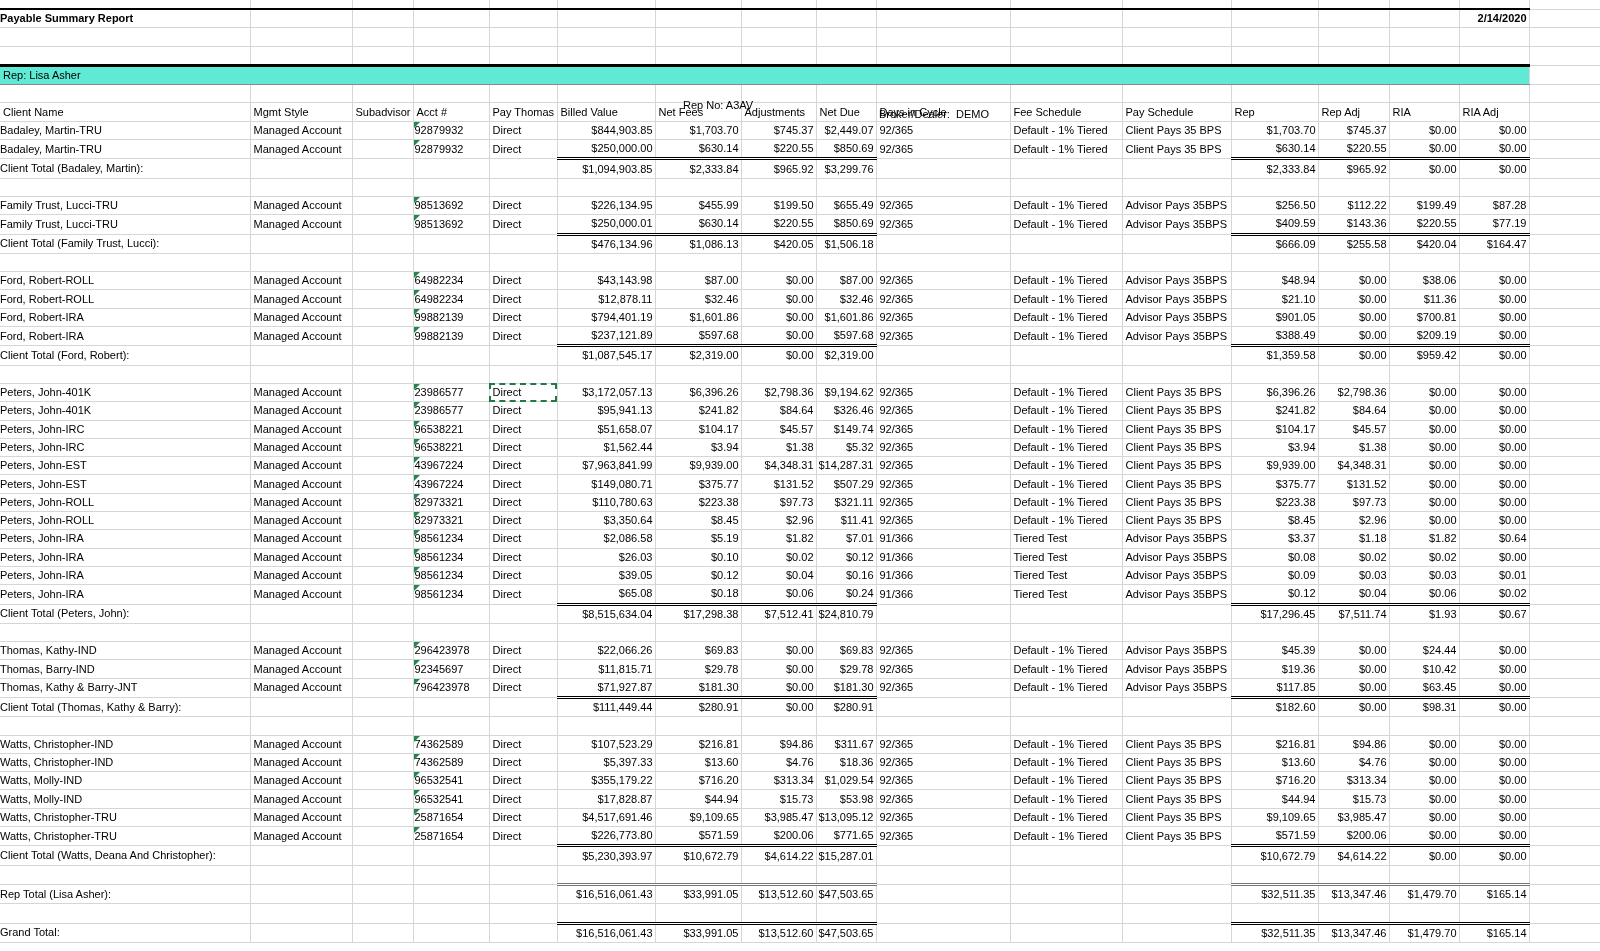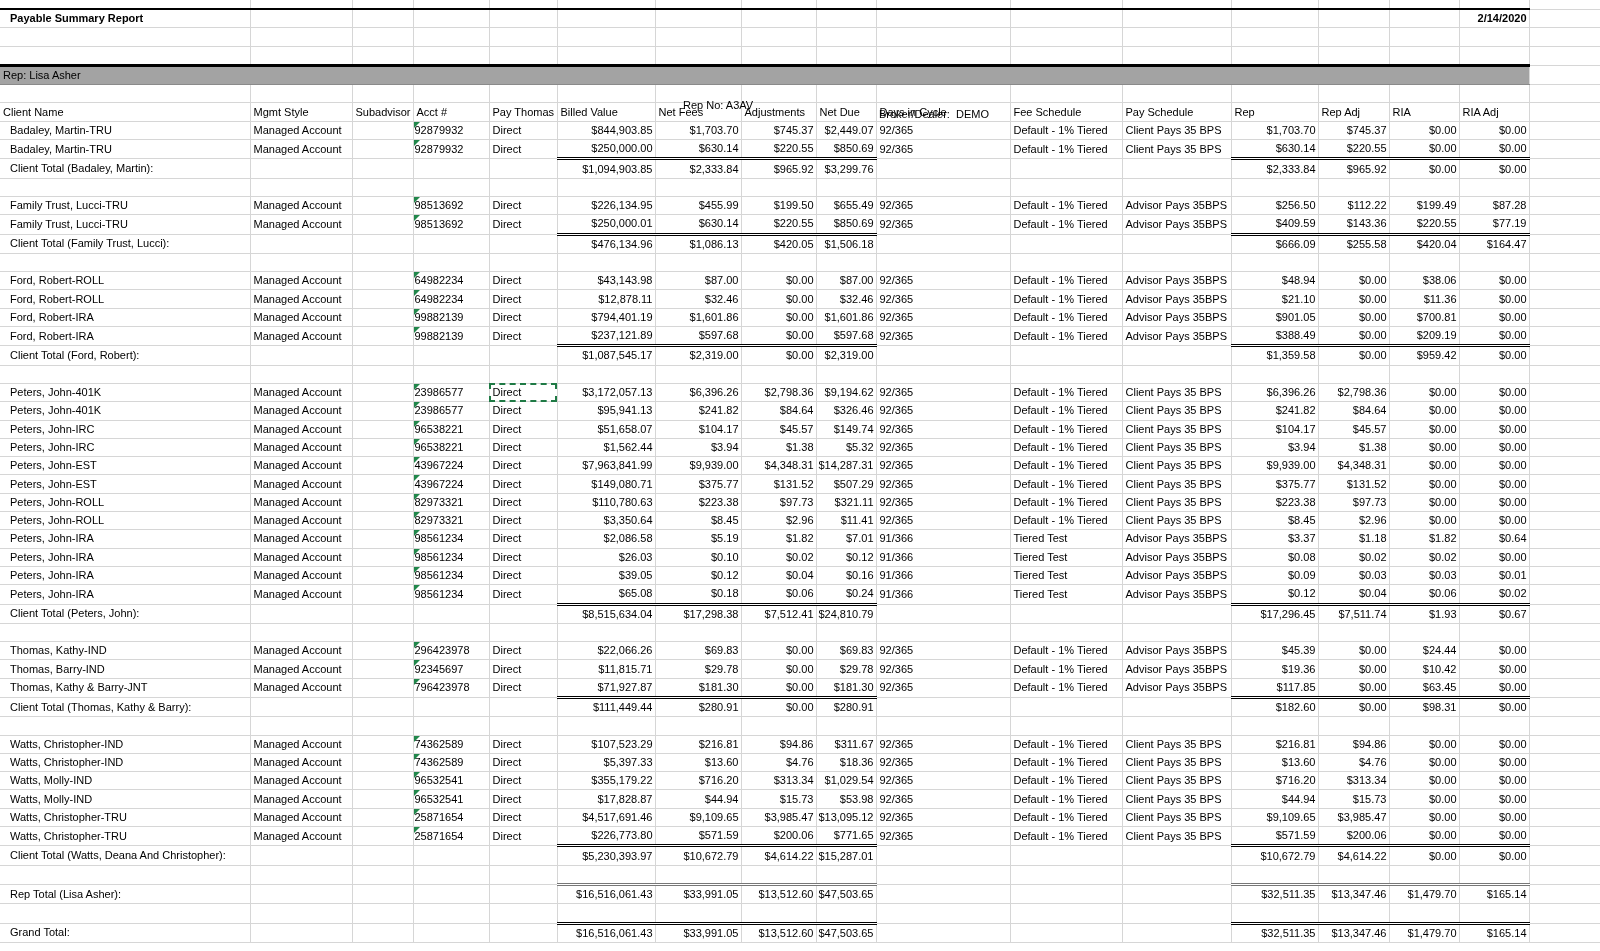--- a/index.html
+++ b/index.html
@@ -5,23 +5,23 @@
   html,body{margin:0;padding:0;background:#fff;}
   #sheet{position:relative;width:1600px;height:951px;overflow:hidden;background:#fff;
          font-family:"Liberation Sans",sans-serif;font-size:11px;color:#000;}
   table{border-collapse:collapse;table-layout:fixed;width:1600px;}
   td{border-right:1px solid #d6d6d6;border-bottom:1px solid #d6d6d6;height:17.3px;
      padding:0 3px;white-space:nowrap;overflow:hidden;vertical-align:middle;line-height:15px;}
   tr.r-top td{height:8px;}
   tr.r-top td.hb{border-bottom:2px solid #000;}
   td.num{text-align:right;padding-right:2px;padding-left:1px;}
   td.acct{text-align:left;position:relative;padding-right:4px;}
-  td.lbl{padding-left:10px;overflow:visible;}
+  td.lbl{padding-left:0;overflow:visible;}
   td.bold{font-weight:bold;}
-  td.band{background:#a3a3a3;border-top:3px solid #000;border-bottom:1px solid #8a8a8a;position:relative;overflow:visible;}
+  td.band{background:#5eead4;border-top:3px solid #000;border-bottom:1px solid #8a8a8a;position:relative;overflow:visible;}
   .band-pos{position:absolute;top:0;height:100%;display:flex;align-items:center;white-space:pre;}
   td.ct{border-top:3px double #000;}
   td.rt{border-top:3px double #777;}
   td.gt{border-top:3px double #000;}
   td.marquee{outline:2px dashed #1f7a45;outline-offset:-2px;}
   .tri{position:absolute;left:0;top:0;width:0;height:0;
        border-top:6px solid #21874b;border-right:6px solid transparent;}
 </style>
 </head>
 <body>

